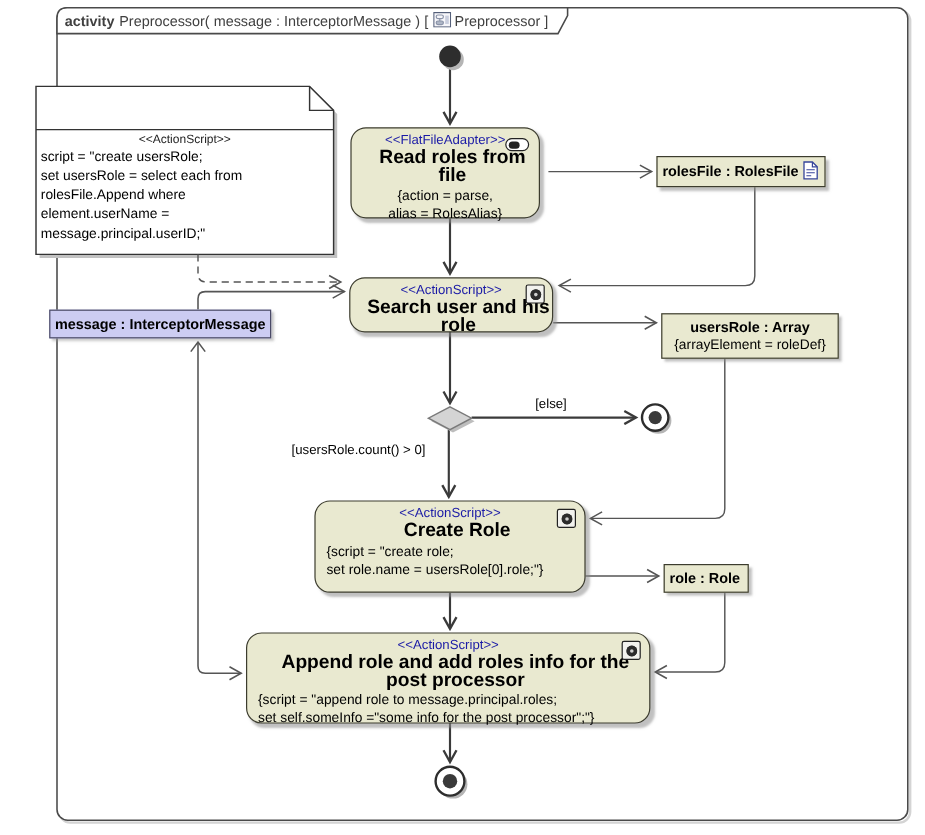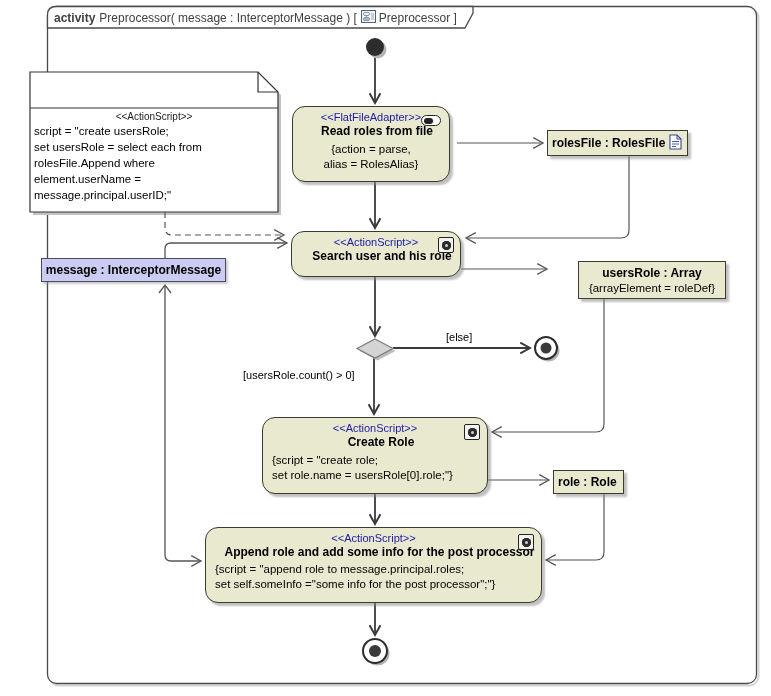--- a/index.html
+++ b/index.html
@@ -18,21 +18,21 @@
   .frame-title{position:absolute;left:54px;top:9px;height:17px;display:flex;align-items:center;
     font-size:12px;color:#404040;white-space:nowrap;}
   .frame-title .kw{font-weight:bold;margin-right:4px;}
   .frame-title .ref{margin-left:3px;}
   .mini-icon{display:inline-block;margin-left:4px;}
 
   
   .action-node{position:absolute;background:var(--node-fill);border:1.5px solid var(--node-border);
     border-radius:13px;box-shadow:3px 3px 2px rgba(140,140,140,.55);text-align:center;color:#000;}
   .stereo{color:var(--stereotype-blue);font-size:11px;line-height:13px;padding-top:4px;}
-  .node-name{font-weight:bold;font-size:12px;line-height:15px;padding-left:12px;}
+  .node-name{font-weight:bold;font-size:16px;line-height:15px;padding-left:12px;}
   .prop-line{font-size:11.5px;line-height:15px;}
   .prop-left{text-align:left;padding-left:9px;}
   .gear-icon{position:absolute;width:16px;height:16px;border:1.5px solid #222;background:#f2f2ee;
     border-radius:2px;display:flex;align-items:center;justify-content:center;}
   .gear-icon::before{content:"";width:9px;height:9px;border-radius:50%;background:#2c2c2c;
     box-shadow:inset 0 0 0 1px #2c2c2c;}
   .gear-icon::after{content:"";position:absolute;width:3px;height:3px;border-radius:50%;background:#cfcfcf;}
   .toggle-icon{position:absolute;width:20px;height:11px;border:1.5px solid #222;border-radius:6px;
     background:#fff;display:flex;align-items:center;}
   .toggle-icon::before{content:"";width:9px;height:6px;border-radius:3px;background:#222;margin-left:1.5px;}
@@ -157,21 +157,21 @@
       </svg>
     </span>
   </div>
 
   <div class="action-node" style="left:291px;top:231px;width:170px;height:46px;">
     <div class="stereo">&lt;&lt;ActionScript&gt;&gt;</div>
     <span class="gear-icon" style="right:6px;top:5px;"></span>
     <div class="node-name">Search user and his role</div>
   </div>
 
-  <div class="object-node two-line" style="left:551px;top:261px;width:148px;height:38px;margin-left:27px;">
+  <div class="object-node two-line" style="left:551px;top:261px;width:148px;height:38px;">
     <span class="obj-label">usersRole : Array</span>
     <span class="obj-props">{arrayElement = roleDef}</span>
   </div>
 
   <div class="message-node" style="left:5px;top:258px;width:185px;height:24px;">
     <span>message : InterceptorMessage</span>
   </div>
 
   <div class="guard-label" style="left:446px;top:331px;">[else]</div>
   <div class="guard-label" style="left:243px;top:369px;">[usersRole.count() &gt; 0]</div>
@@ -184,18 +184,18 @@
     <div class="prop-line prop-left">set role.name = usersRole[0].role;"}</div>
   </div>
 
   <div class="object-node" style="left:553px;top:470px;width:71px;height:24px;">
     <span class="obj-label">role : Role</span>
   </div>
 
   <div class="action-node" style="left:205px;top:527px;width:337px;height:76px;">
     <div class="stereo">&lt;&lt;ActionScript&gt;&gt;</div>
     <span class="gear-icon" style="right:7px;top:6px;"></span>
-    <div class="node-name">Append role and add some info for the post processor</div>
+    <div class="node-name">Append role and add roles info for the post processor</div>
     <div class="prop-line prop-left" style="margin-top:2px;">{script = "append role to message.principal.roles;</div>
     <div class="prop-line prop-left">set self.someInfo ="some info for the post processor";"}</div>
   </div>
 
 </div>
 
 </body></html>

